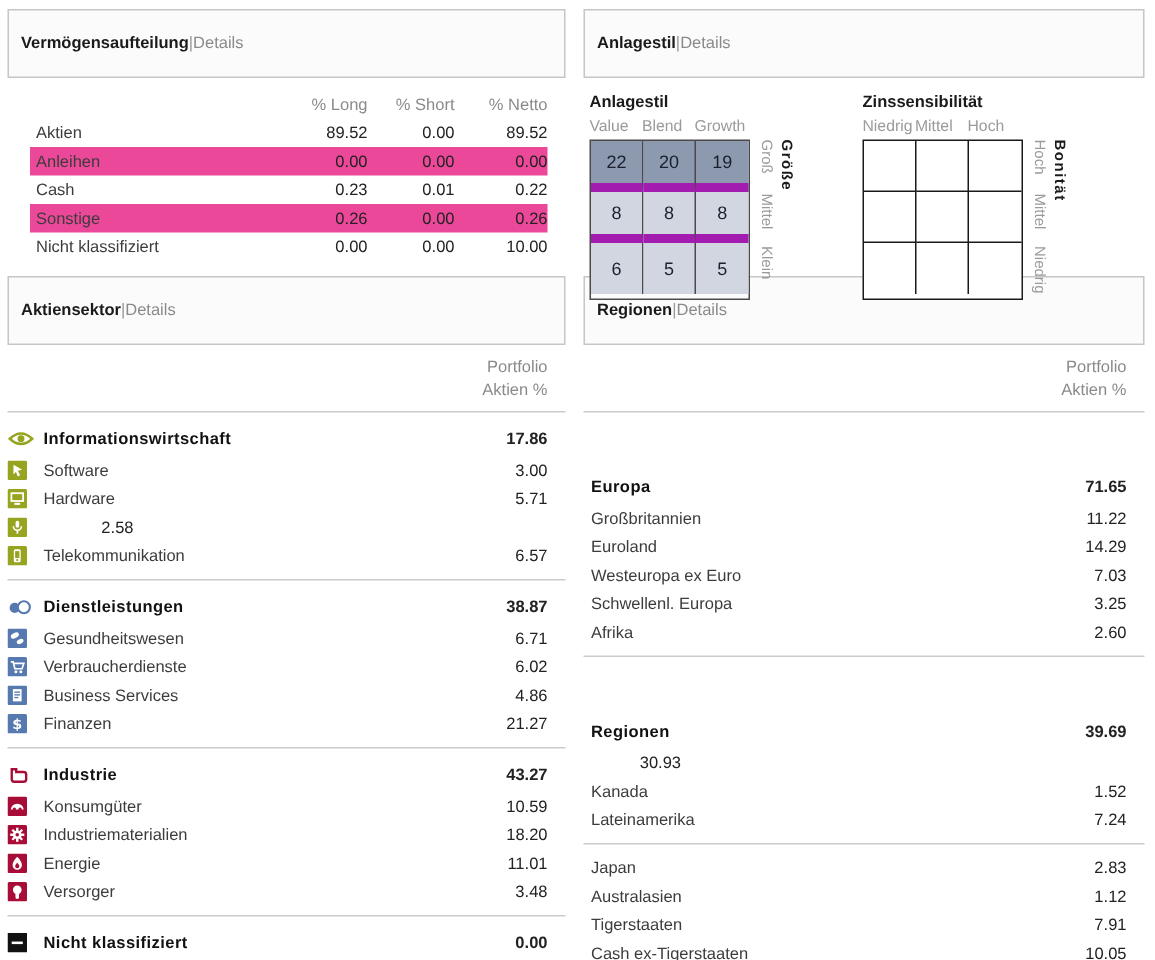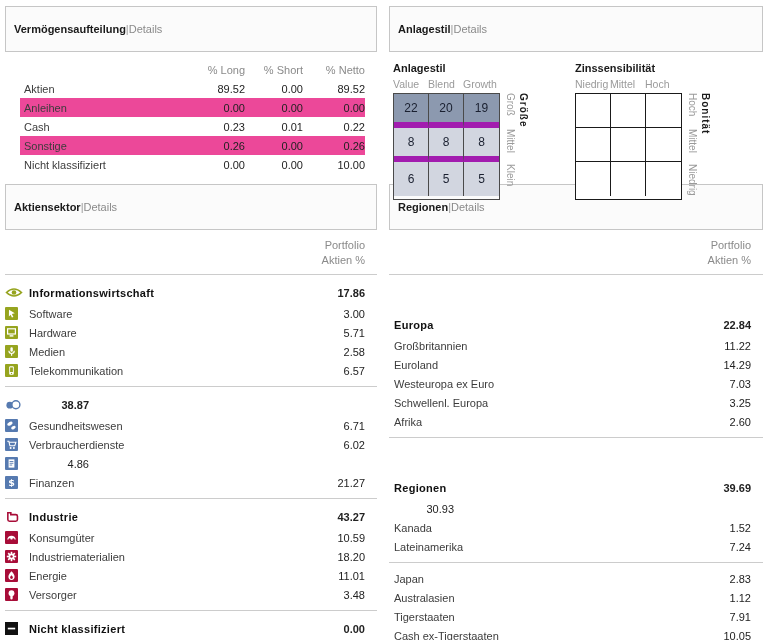--- a/index.html
+++ b/index.html
@@ -168,21 +168,20 @@
       </div>
       <div class="lrow">
         <span class="sicon ico-green">
           <svg width="13" height="13" viewBox="0 0 13 13">
               <rect width="13" height="13" rx="1" fill="currentColor"></rect>
               <rect x="5.4" y="2.2" width="2.4" height="4.6" rx="1.2" fill="#fff"></rect>
               <path d="M3.9 5.8 a2.7 2.7 0 0 0 5.4 0" fill="none" stroke="#fff" stroke-width="1.1"></path>
               <rect x="6" y="8.6" width="1.2" height="2.2" fill="#fff"></rect>
             </svg>
         </span>
-        <span class="llabel">Medien</span>
         <span class="lval">2.58</span>
       </div>
       <div class="lrow">
         <span class="sicon ico-green">
           <svg width="13" height="13" viewBox="0 0 13 13">
               <rect width="13" height="13" rx="1" fill="currentColor"></rect>
               <rect x="4.2" y="2.2" width="4.6" height="8.6" rx="1" fill="#fff"></rect>
               <rect x="5.1" y="3.4" width="2.8" height="4.6" fill="currentColor"></rect>
               <circle cx="6.5" cy="9.4" r="0.7" fill="currentColor"></circle>
             </svg>
@@ -193,20 +192,21 @@
 
       <div class="sep"></div>
 
       <div class="lrow group">
         <span class="sicon ico-blue">
           <svg width="17" height="12" viewBox="0 0 17 12">
               <circle cx="4.8" cy="6.2" r="3.4" fill="currentColor"></circle>
               <circle cx="10.9" cy="5.8" r="4" fill="#fff" stroke="currentColor" stroke-width="1.4"></circle>
             </svg>
         </span>
+        <span class="llabel">Dienstleistungen</span>
         <span class="lval">38.87</span>
       </div>
       <div class="lrow">
         <span class="sicon ico-blue">
           <svg width="13" height="13" viewBox="0 0 13 13">
               <rect width="13" height="13" rx="1" fill="currentColor"></rect>
               <g fill="#fff">
                 <ellipse cx="4.9" cy="4.7" rx="2.9" ry="1.7" transform="rotate(-28 4.9 4.7)"></ellipse>
                 <ellipse cx="8.4" cy="8.6" rx="2.4" ry="1.5" transform="rotate(-28 8.4 8.6)"></ellipse>
               </g>
@@ -232,20 +232,21 @@
           <svg width="13" height="13" viewBox="0 0 13 13">
               <rect width="13" height="13" rx="1" fill="currentColor"></rect>
               <rect x="3.6" y="2.4" width="5.8" height="8.2" fill="#fff"></rect>
               <g fill="currentColor">
                 <rect x="4.6" y="4" width="3.8" height="0.9"></rect>
                 <rect x="4.6" y="5.8" width="3.8" height="0.9"></rect>
                 <rect x="4.6" y="7.6" width="2.6" height="0.9"></rect>
               </g>
             </svg>
         </span>
+        <span class="llabel">Business Services</span>
         <span class="lval">4.86</span>
       </div>
       <div class="lrow">
         <span class="sicon ico-blue">
           <svg width="13" height="13" viewBox="0 0 13 13">
               <rect width="13" height="13" rx="1" fill="currentColor"></rect>
               <text x="6.5" y="10" text-anchor="middle" font-size="9.5" font-weight="bold" fill="#fff" font-family="&quot;DejaVu Sans&quot;,sans-serif">$</text>
             </svg>
         </span>
         <span class="llabel">Finanzen</span>
@@ -405,21 +406,21 @@
         <a class="details">Details</a>
       </div>
       <div class="colhead">
         <span>Portfolio</span>
         <span>Aktien %</span>
       </div>
       <div class="sep"></div>
 
       <div class="lrow group">
         <span class="llabel">Europa</span>
-        <span class="lval">22.84</span>
+        <span class="lval">71.65</span>
       </div>
       <div class="lrow">
         <span class="llabel">Großbritannien</span>
         <span class="lval">11.22</span>
       </div>
       <div class="lrow">
         <span class="llabel">Euroland</span>
         <span class="lval">14.29</span>
       </div>
       <div class="lrow">

